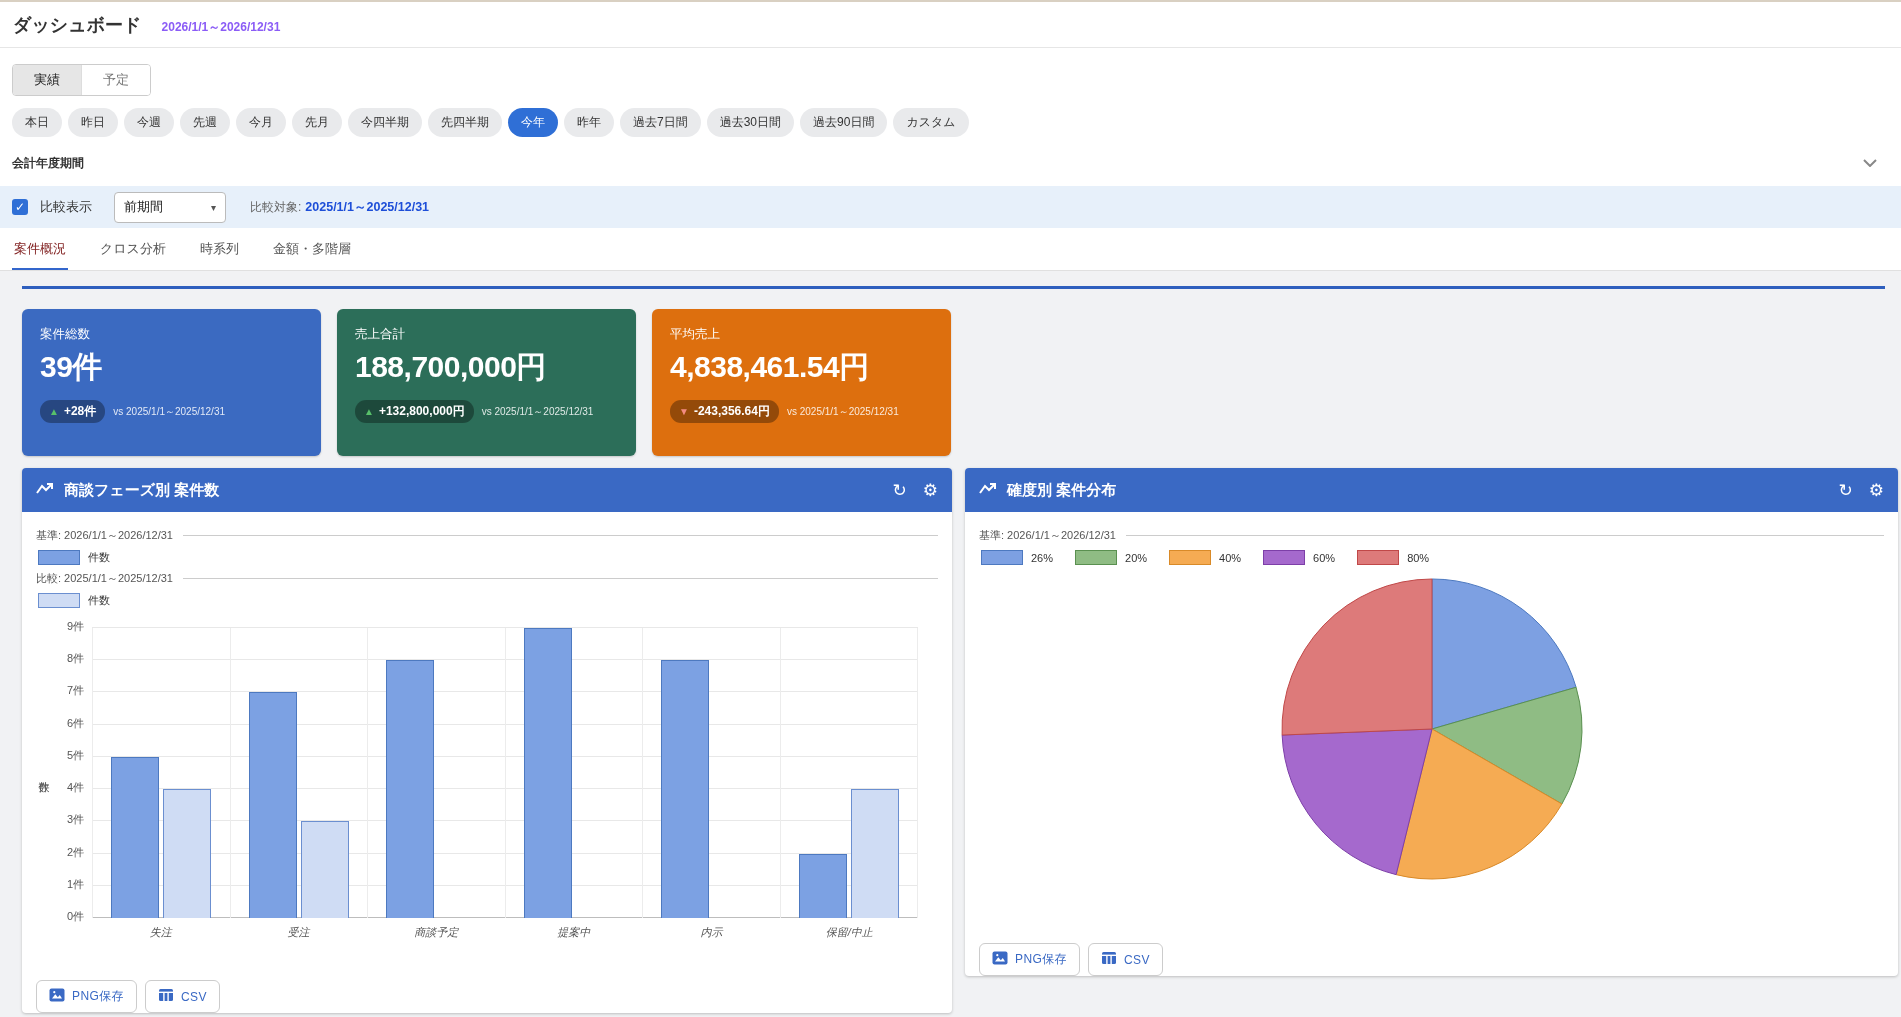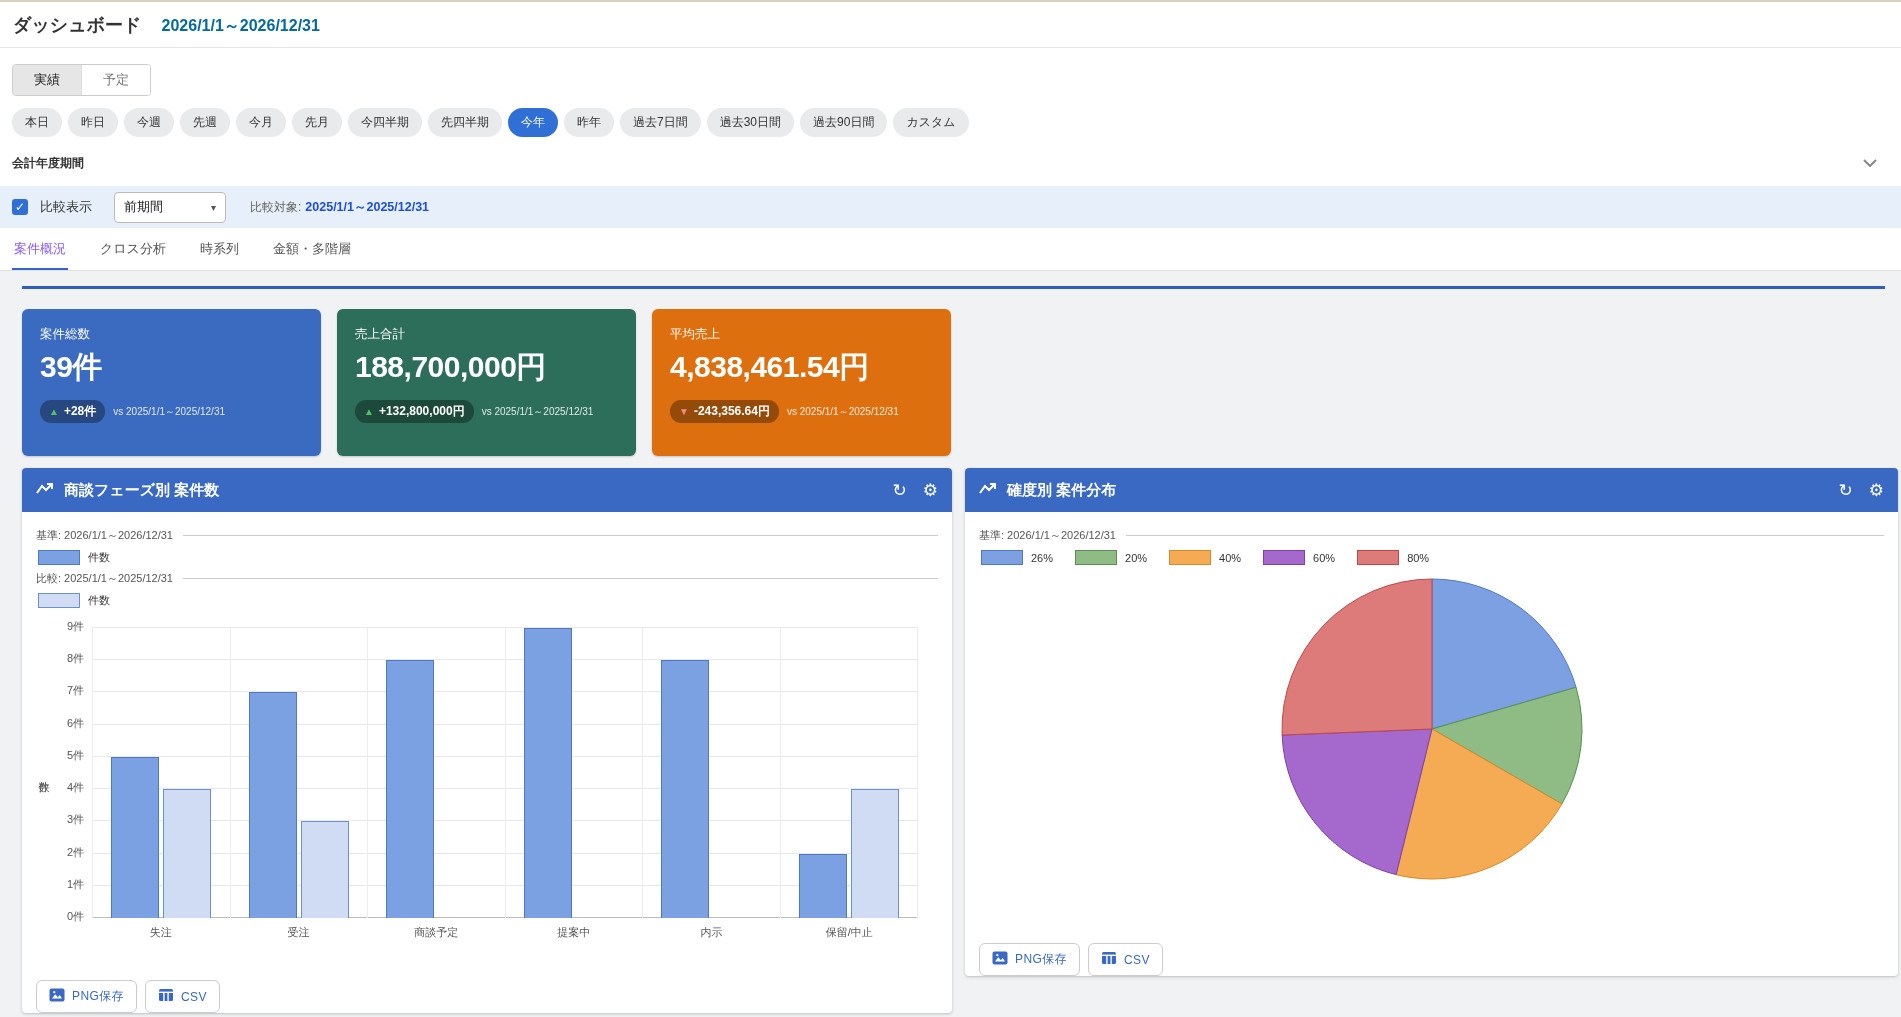--- a/index.html
+++ b/index.html
@@ -2,21 +2,21 @@
 <html><head>
 <meta charset="utf-8">
 <style>
   * { box-sizing: border-box; margin: 0; padding: 0; }
   html,body { width:1901px; height:1017px; overflow:hidden; }
   body { font-family: "Liberation Sans", "DejaVu Sans", sans-serif; background:#fff; color:#333; }
   .top-strip { height:2px; background:#d9d0c2; }
   
   .app-header { display:flex; align-items:baseline; gap:20px; padding:11px 16px 10px 13px; border-bottom:1px solid #e6e6e6; background:#fff; }
   .app-title { font-size:18px; font-weight:bold; color:#333; }
-  .app-date { font-size:16px; font-weight:bold; color:#0369a1; }
+  .app-date { font-size:12px; font-weight:bold; color:#8b5cf6; }
   
   .toolbar { background:#fff; }
   .mode-toggle { display:inline-flex; margin:16px 0 0 12px; border:1px solid #ccc; border-radius:4px; overflow:hidden; }
   .mode-btn { font-size:13px; padding:6px 21px; background:#fff; color:#777; border:none; border-left:1px solid #ddd; cursor:pointer; }
   .mode-btn:first-child { border-left:none; }
   .mode-btn.selected { background:#e6e6e6; color:#222; }
   .chips-row { display:flex; flex-wrap:wrap; gap:6px; margin:12px 12px 0 12px; }
   .chip { font-size:12px; padding:6px 13px; border-radius:15px; background:#e9eaec; color:#333; border:none; cursor:pointer; white-space:nowrap; }
   .chip.selected { background:#2f6fd6; color:#fff; }
   .fiscal-row { position:relative; margin:16px 24px 0 12px; padding-bottom:14px; }
@@ -26,21 +26,21 @@
   .compare-bar { display:flex; align-items:center; gap:12px; height:42px; background:#e7f0fa; padding-left:12px; }
   .checkbox { width:16px; height:16px; border-radius:3px; background:#2f6fd6; color:#fff; font-size:12px; line-height:16px; text-align:center; cursor:pointer; flex:none; }
   .compare-label { font-size:13px; color:#333; }
   .compare-select { display:inline-flex; align-items:center; justify-content:space-between; width:112px; height:31px; margin-left:10px; background:#fff; border:1px solid #bbb; border-radius:4px; padding:0 9px; font-size:13px; color:#222; cursor:pointer; }
   .select-arrow { color:#555; font-size:10px; }
   .compare-target { margin-left:12px; font-size:12px; color:#666; }
   .compare-target b { color:#1d4ed8; font-size:12.5px; margin-left:4px; }
   
   .tabs-row { display:flex; gap:30px; padding:0 0 0 12px; background:#fff; border-bottom:1px solid #e0e0e0; }
   .tab { font-size:13px; color:#555; padding:12px 2px 10px; border:none; background:none; cursor:pointer; border-bottom:2px solid transparent; }
-  .tab.active { color:#8b5cf6; border-bottom-color:#3366cc; }
+  .tab.active { color:#7f1d1d; border-bottom-color:#3366cc; }
   
   .content { background:#f1f2f4; height:750px; padding-top:15px; }
   .blue-sep { height:3px; background:#2e5fbe; margin:0 16px 20px 22px; }
   .kpi-row { display:flex; gap:16px; margin:0 0 12px 22px; }
   .kpi-card { width:299px; height:147px; border-radius:6px; padding:17px 18px; color:#fff; box-shadow:0 1px 2px rgba(0,0,0,.18); }
   .kpi-label { font-size:12.5px; }
   .kpi-value { font-size:30px; font-weight:bold; margin:4px 0 12px; letter-spacing:-0.5px; }
   .kpi-delta-row { display:flex; align-items:center; gap:8px; }
   .kpi-pill { display:inline-flex; align-items:center; gap:5px; background:rgba(0,0,0,.33); border-radius:11px; padding:3px 9px; font-size:12px; font-weight:bold; color:#fff; }
   .kpi-pill .arrow { font-size:10px; }
@@ -66,21 +66,21 @@
   .y-gutter { width:56px; position:relative; flex:none; }
   .y-axis-label { position:absolute; left:0; top:50%; transform:translateY(-50%); writing-mode:vertical-rl; font-size:11px; color:#555; }
   .y-tick { position:absolute; right:8px; font-size:11px; color:#555; transform:translateY(6px); }
   .bar-plot { flex:1; position:relative; height:290px; }
   .gridline { position:absolute; left:0; right:0; height:1px; background:#e8e8e8; }
   .gridline.base { background:#bdbdbd; }
   .slots { position:absolute; inset:0; display:flex; }
   .slot { flex:1; position:relative; border-left:1px solid #ececec; }
   .slot:last-child { border-right:1px solid #ececec; }
   .bar { position:absolute; bottom:0; width:48px; border:1px solid; border-bottom:none; }
-  .x-labels { display:flex; margin:7px 20px 0 56px; }
+  .x-labels { display:flex; margin:7px 20px 0 56px;font-style:italic; }
   .x-label { flex:1; text-align:center; font-size:11px; color:#555; }
   
   .pie-wrap { display:flex; justify-content:center; margin-top:2px; }
   
   .panel-footer { display:flex; gap:8px; padding:10px 14px 0; margin-top:auto; }
   .export-btn { display:inline-flex; align-items:center; gap:7px; border:1px solid #ccc; border-radius:6px; background:#fff; padding:6px 12px; font-size:12px; color:#3a69c4; cursor:pointer; letter-spacing:.4px; }
 </style>
 </head>
 <body>
 

